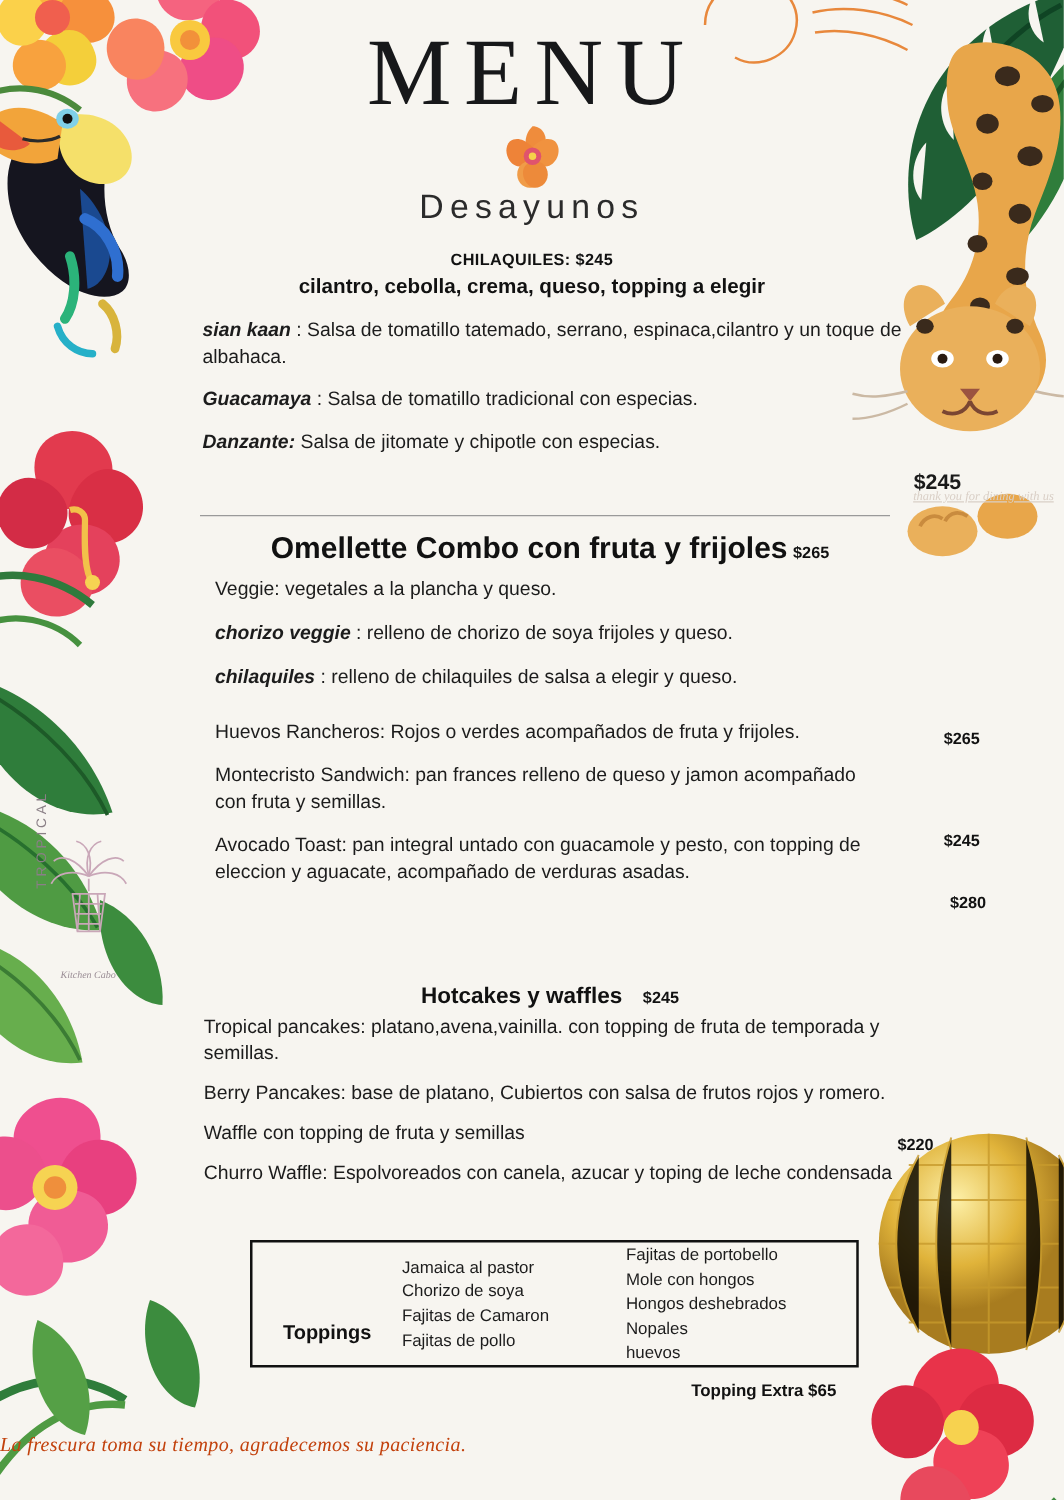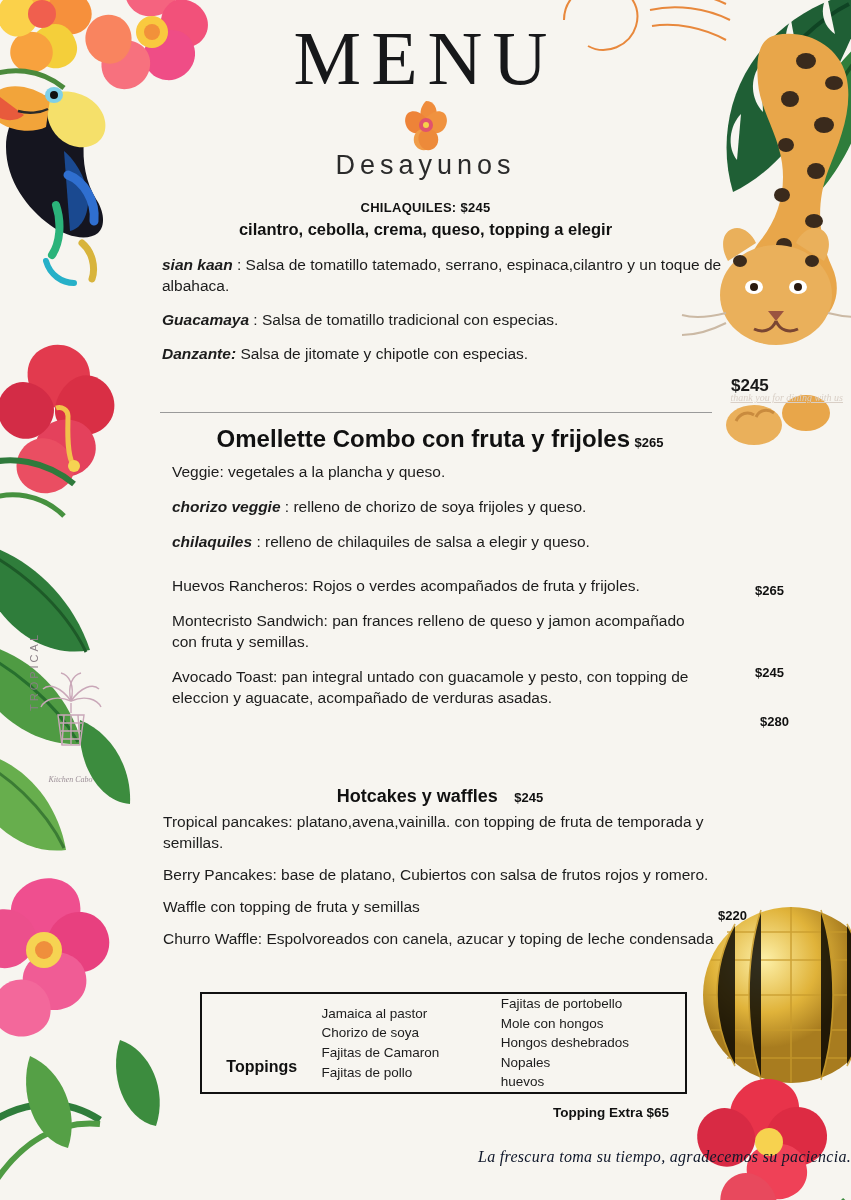--- a/index.html
+++ b/index.html
@@ -207,27 +207,26 @@
     position: absolute;
     top: 1105px; left: 553px;
     font-weight: bold;
     font-size: 13.5px;
     color: #111;
   }
 
   #footer-note {
     position: absolute;
     top: 1148px; left: 0; right: 0;
-    text-align: right;
+    text-align: left;
     font-family: "Liberation Serif", serif;
     font-style: italic;
     font-size: 16px;
-    color: #0f172a;
+    color: #c2410c;
     letter-spacing: .3px;
-    padding-left: 12px;
   }
 </style>
 </head>
 <body>
 
 <svg class="deco" id="flowers-topleft" viewBox="0 0 260 190">
   <g>
     <path d="M150 10c14-14 42-12 46 8s-14 30-30 28-28-22-16-36z" fill="#f5637f"></path>
     <path d="M196 30c20-4 38 16 30 34s-34 18-42 2 0-32 12-36z" fill="#f2517a"></path>
     <path d="M212 72c10 18-6 40-26 38s-28-24-18-38 34-18 44 0z" fill="#ef4d86"></path>

